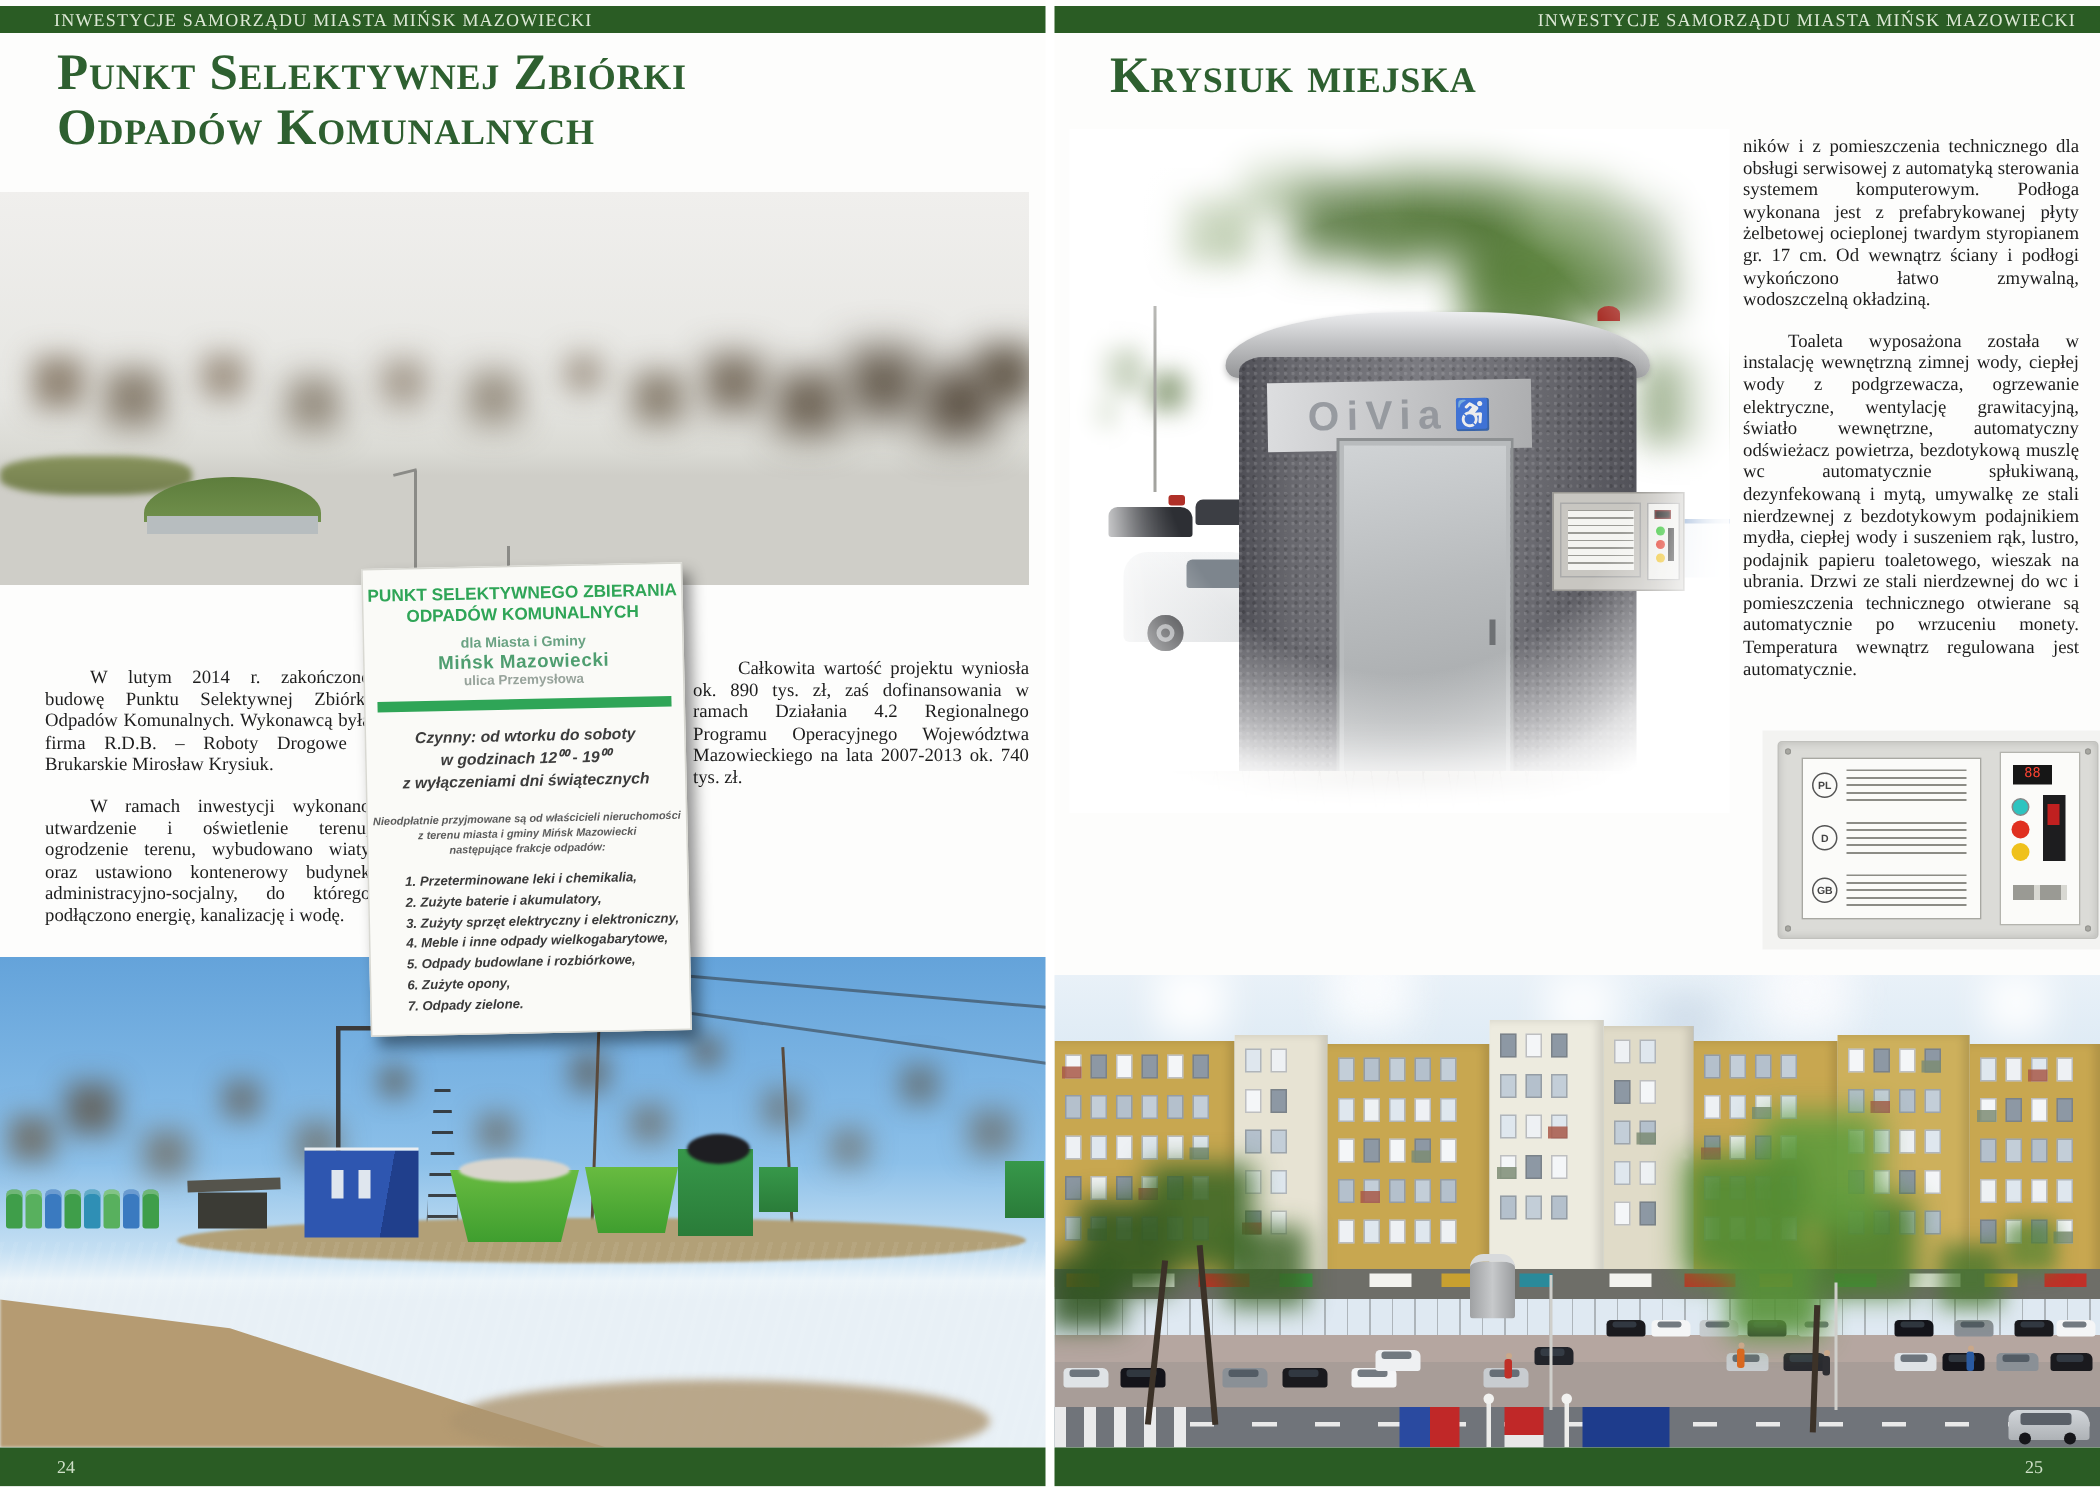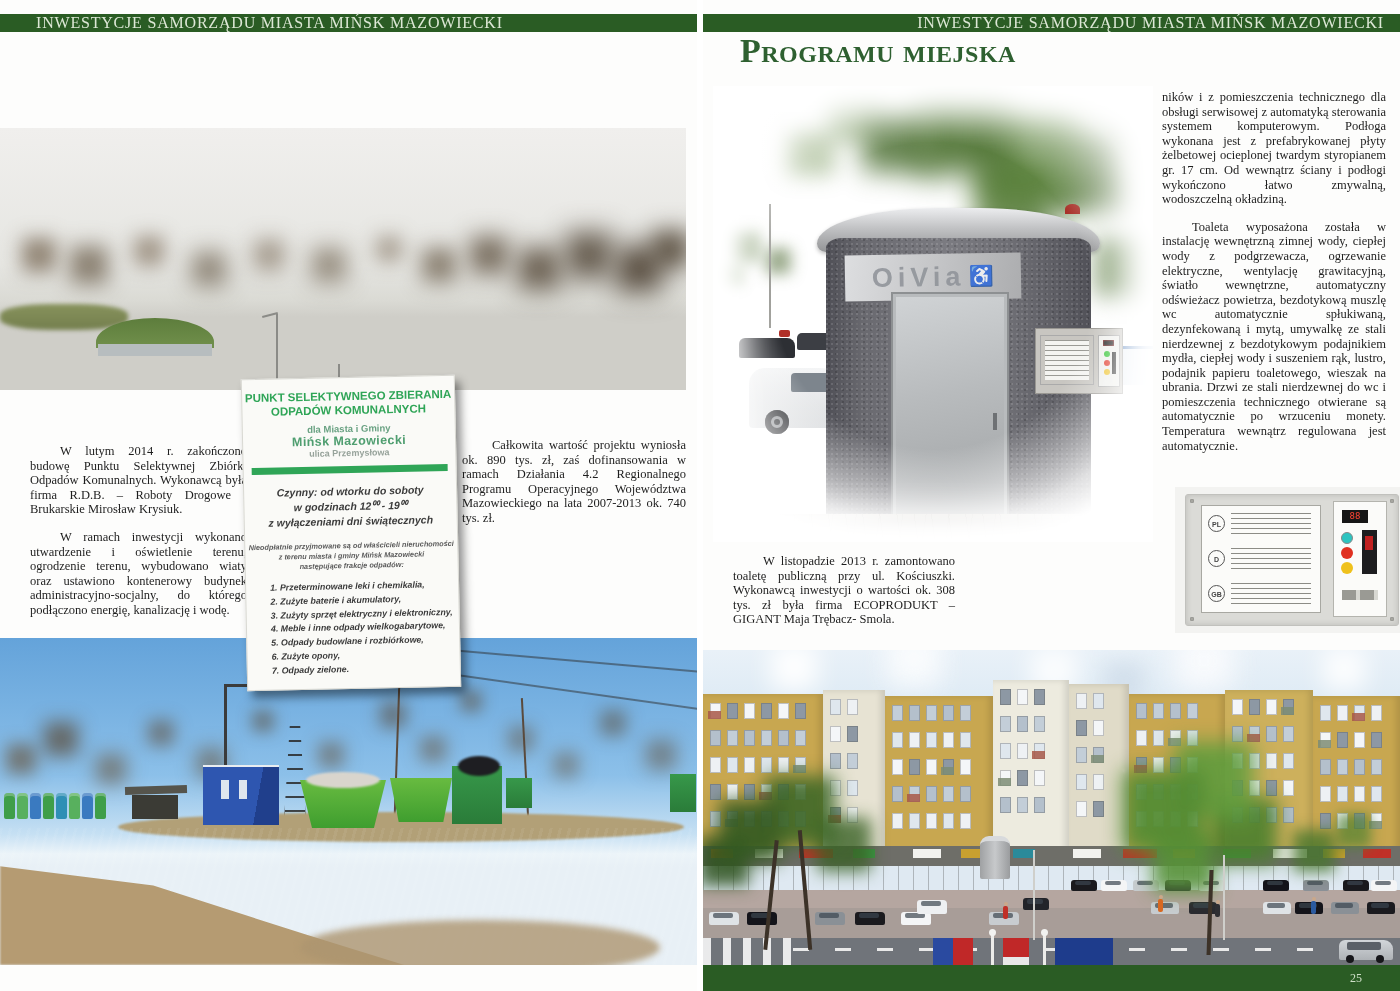--- a/index.html
+++ b/index.html
@@ -4,21 +4,21 @@
 <style>
   html,body{margin:0;padding:0;background:#fff;}
   .spread{position:relative;width:1400px;height:991px;background:#fff;overflow:hidden;
           font-family:"Liberation Serif",serif;}
   .page{position:absolute;top:0;width:697px;height:991px;background:#fdfdfc;}
   .page-left{left:0;}
   .page-right{left:703px;}
 
   
   .topbar,.botbar{position:absolute;left:0;width:100%;background:var(--bar-green,#2a5c24);color:#dde8d6;}
-  .topbar{top:14px;height:18px;font-size:16px;letter-spacing:.8px;line-height:18px;}
+  .topbar{top:4px;height:18px;font-size:12px;letter-spacing:.8px;line-height:18px;}
   .topbar.tl{padding-left:36px;box-sizing:border-box;}
   .topbar.tr{text-align:right;padding-right:16px;box-sizing:border-box;}
   .botbar{top:965px;height:26px;font-size:12px;line-height:26px;color:var(--pn-color,#cfe0c8);}
   .botbar .pnum{display:inline-block;}
   .botbar.bl .pnum{margin-left:38px;}
   .botbar.br{text-align:right;}
   .botbar.br .pnum{margin-right:38px;}
 
   .title{position:absolute;margin:0;font-weight:600;color:var(--title-green,#2e6030);
          font-variant:small-caps;font-size:34px;line-height:37px;letter-spacing:.5px;}
@@ -219,20 +219,24 @@
 </style>
 </head>
 <body>
 
 <div class="spread">
 
   <div class="page page-left">
     <div class="topbar tl">
       <span>INWESTYCJE SAMORZĄDU MIASTA MIŃSK MAZOWIECKI</span>
     </div>
+    <h1 class="title lt">
+      <span>Punkt Selektywnej Zbiórki</span><br>
+      <span>Odpadów Komunalnych</span>
+    </h1>
 
     <div class="photo pA">
       <div class="blob pA-trees"></div>
       <div class="pA-grass" style="position:absolute"></div>
       <div class="pA-mound" style="position:absolute"></div>
       <div class="pA-moundbase" style="position:absolute"></div>
 
       <div class="pA-pole" style="position:absolute"></div>
       <div class="pA-polearm" style="position:absolute"></div>
       <div class="pA-pole p2" style="position:absolute"></div>
@@ -309,28 +313,31 @@
         <li>1. Przeterminowane leki i chemikalia,</li>
         <li>2. Zużyte baterie i   akumulatory,</li>
         <li>3. Zużyty sprzęt elektryczny i elektroniczny,</li>
         <li>4. Meble i inne odpady wielkogabarytowe,</li>
         <li>5. Odpady budowlane i rozbiórkowe,</li>
         <li>6. Zużyte opony,</li>
         <li>7. Odpady zielone.</li>
       </ol>
     </div>
 
+    <div class="botbar bl">
+      <span class="pnum">24</span>
+    </div>
   </div>
 
   <div class="page page-right">
     <div class="topbar tr">
       <span>INWESTYCJE SAMORZĄDU MIASTA MIŃSK MAZOWIECKI</span>
     </div>
     <h1 class="title rt">
-      <span>Programu miejska</span>
+      <span>Krysiuk miejska</span>
     </h1>
 
     <div class="photo pC">
       <div class="blob pC-canopy"></div>
       <div class="blob pC-treeL"></div>
       <div class="pC-pole" style="position:absolute"></div>
       <div class="pC-carD1" style="position:absolute"></div>
       <div class="pC-carD2" style="position:absolute"></div>
       <div class="pC-carR" style="position:absolute"></div>
       <div class="pC-bldgR" style="position:absolute"></div>
@@ -391,23 +398,20 @@
       <div class="pD-dev" style="position:absolute">
         <div class="pD-led">88</div>
         <div class="pD-btn"></div>
         <div class="pD-slot">
             <i></i>
           </div>
         <div class="pD-foot"></div>
       </div>
     </div>
 
-    <div class="col col-b1">
-      <p>W listopadzie 2013 r. zamontowano toaletę publiczną przy ul. Kościuszki. Wykonawcą inwestycji o wartości ok. 308 tys. zł była firma ECOPRODUKT – GIGANT Maja Trębacz- Smola.</p>
-    </div>
 
     <div class="photo pE">
       <div class="blob pE-clouds"></div>
       <div id="pE-bldgs" style="position:absolute;left:0;top:0;width:697px;height:220px">
           <div style="position: absolute; left: 0px; top: 44px; width: 120px; height: 164px; background: rgb(200, 167, 80); box-shadow: rgba(0, 0, 0, 0.12) -4px 0px 6px inset;">
             <div style="position: absolute; left: 7px; top: 9px; width: 9px; height: 14px; background: rgb(244, 246, 248); border: 1px solid rgba(90, 90, 90, 0.35);"></div>
             <div style="position: absolute; left: 5px; top: 17px; width: 13px; height: 8px; background: rgb(168, 88, 72); opacity: 0.85;"></div>
             <div style="position: absolute; left: 7px; top: 36px; width: 9px; height: 14px; background: rgb(180, 192, 204); border: 1px solid rgba(90, 90, 90, 0.35);"></div>
             <div style="position: absolute; left: 7px; top: 63px; width: 9px; height: 14px; background: rgb(238, 241, 244); border: 1px solid rgba(90, 90, 90, 0.35);"></div>
             <div style="position: absolute; left: 7px; top: 90px; width: 9px; height: 14px; background: rgb(141, 152, 164); border: 1px solid rgba(90, 90, 90, 0.35);"></div>

